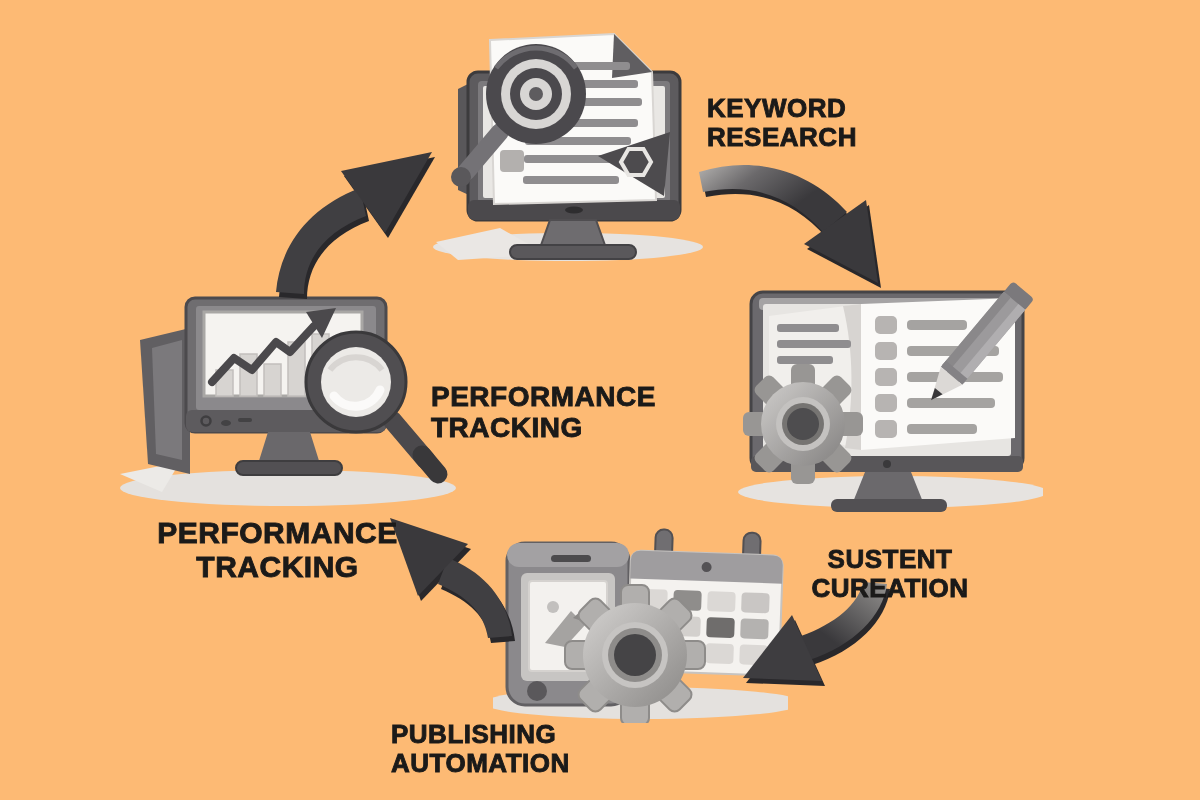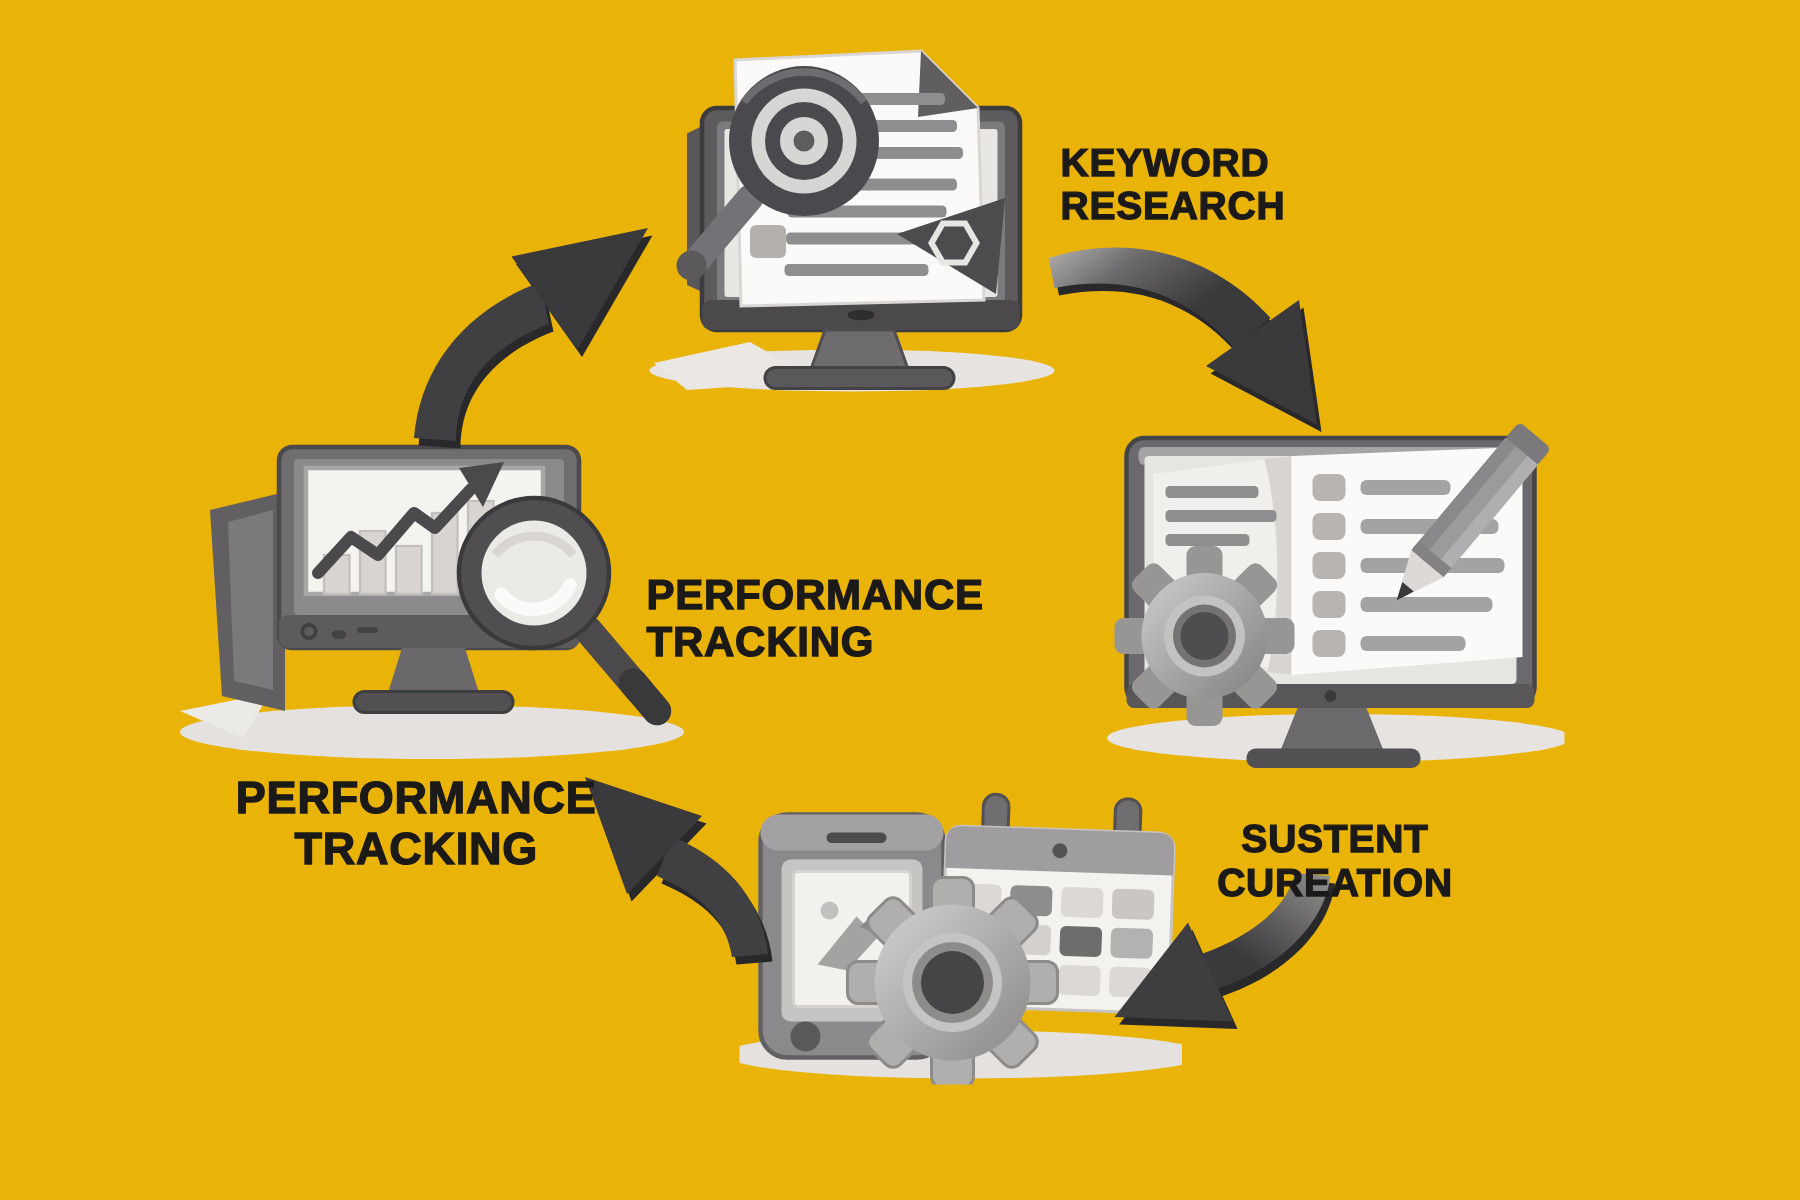--- a/index.html
+++ b/index.html
@@ -1,18 +1,18 @@
 <!DOCTYPE html>
 <html><head>
 <meta charset="utf-8">
 <style>
   html,body{margin:0;padding:0;background:#c8c8c8;}
   .canvas{
     position:relative;width:1200px;height:800px;overflow:hidden;
-    background:#eab308;
+    background:#fdba74;
     font-family:"Liberation Sans", sans-serif;
   }
   .label{
     position:absolute;
     font-weight:700;
     color:#1b1a19;
     letter-spacing:.5px;
     line-height:1.12;
     white-space:pre-line;
     -webkit-text-stroke:.9px #1b1a19;
@@ -278,20 +278,22 @@
     <path d="M 134,128 C 130,92 106,64 70,50 L 60,76 C 88,88 106,104 110,130 Z" fill="#403f42"></path>
     <polygon points="90,36 12,10 40,88" fill="#3a393c"></polygon>
   </svg>
 
   <div class="label" style="left:707px;top:94px;font-size:26px;">KEYWORD
 RESEARCH</div>
 
   <div class="label center" style="left:790px;top:545px;width:200px;font-size:26px;">SUSTENT
 CUREATION</div>
 
+  <div class="label" style="left:391px;top:720px;font-size:26px;">PUBLISHING
+AUTOMATION</div>
 
   <div class="label center" style="left:145px;top:516px;width:265px;font-size:30px;">PERFORMANCE
 TRACKING</div>
 
   <div class="label" style="left:431px;top:381px;font-size:28px;">PERFORMANCE
 TRACKING</div>
 
 </div>
 
 </body></html>

